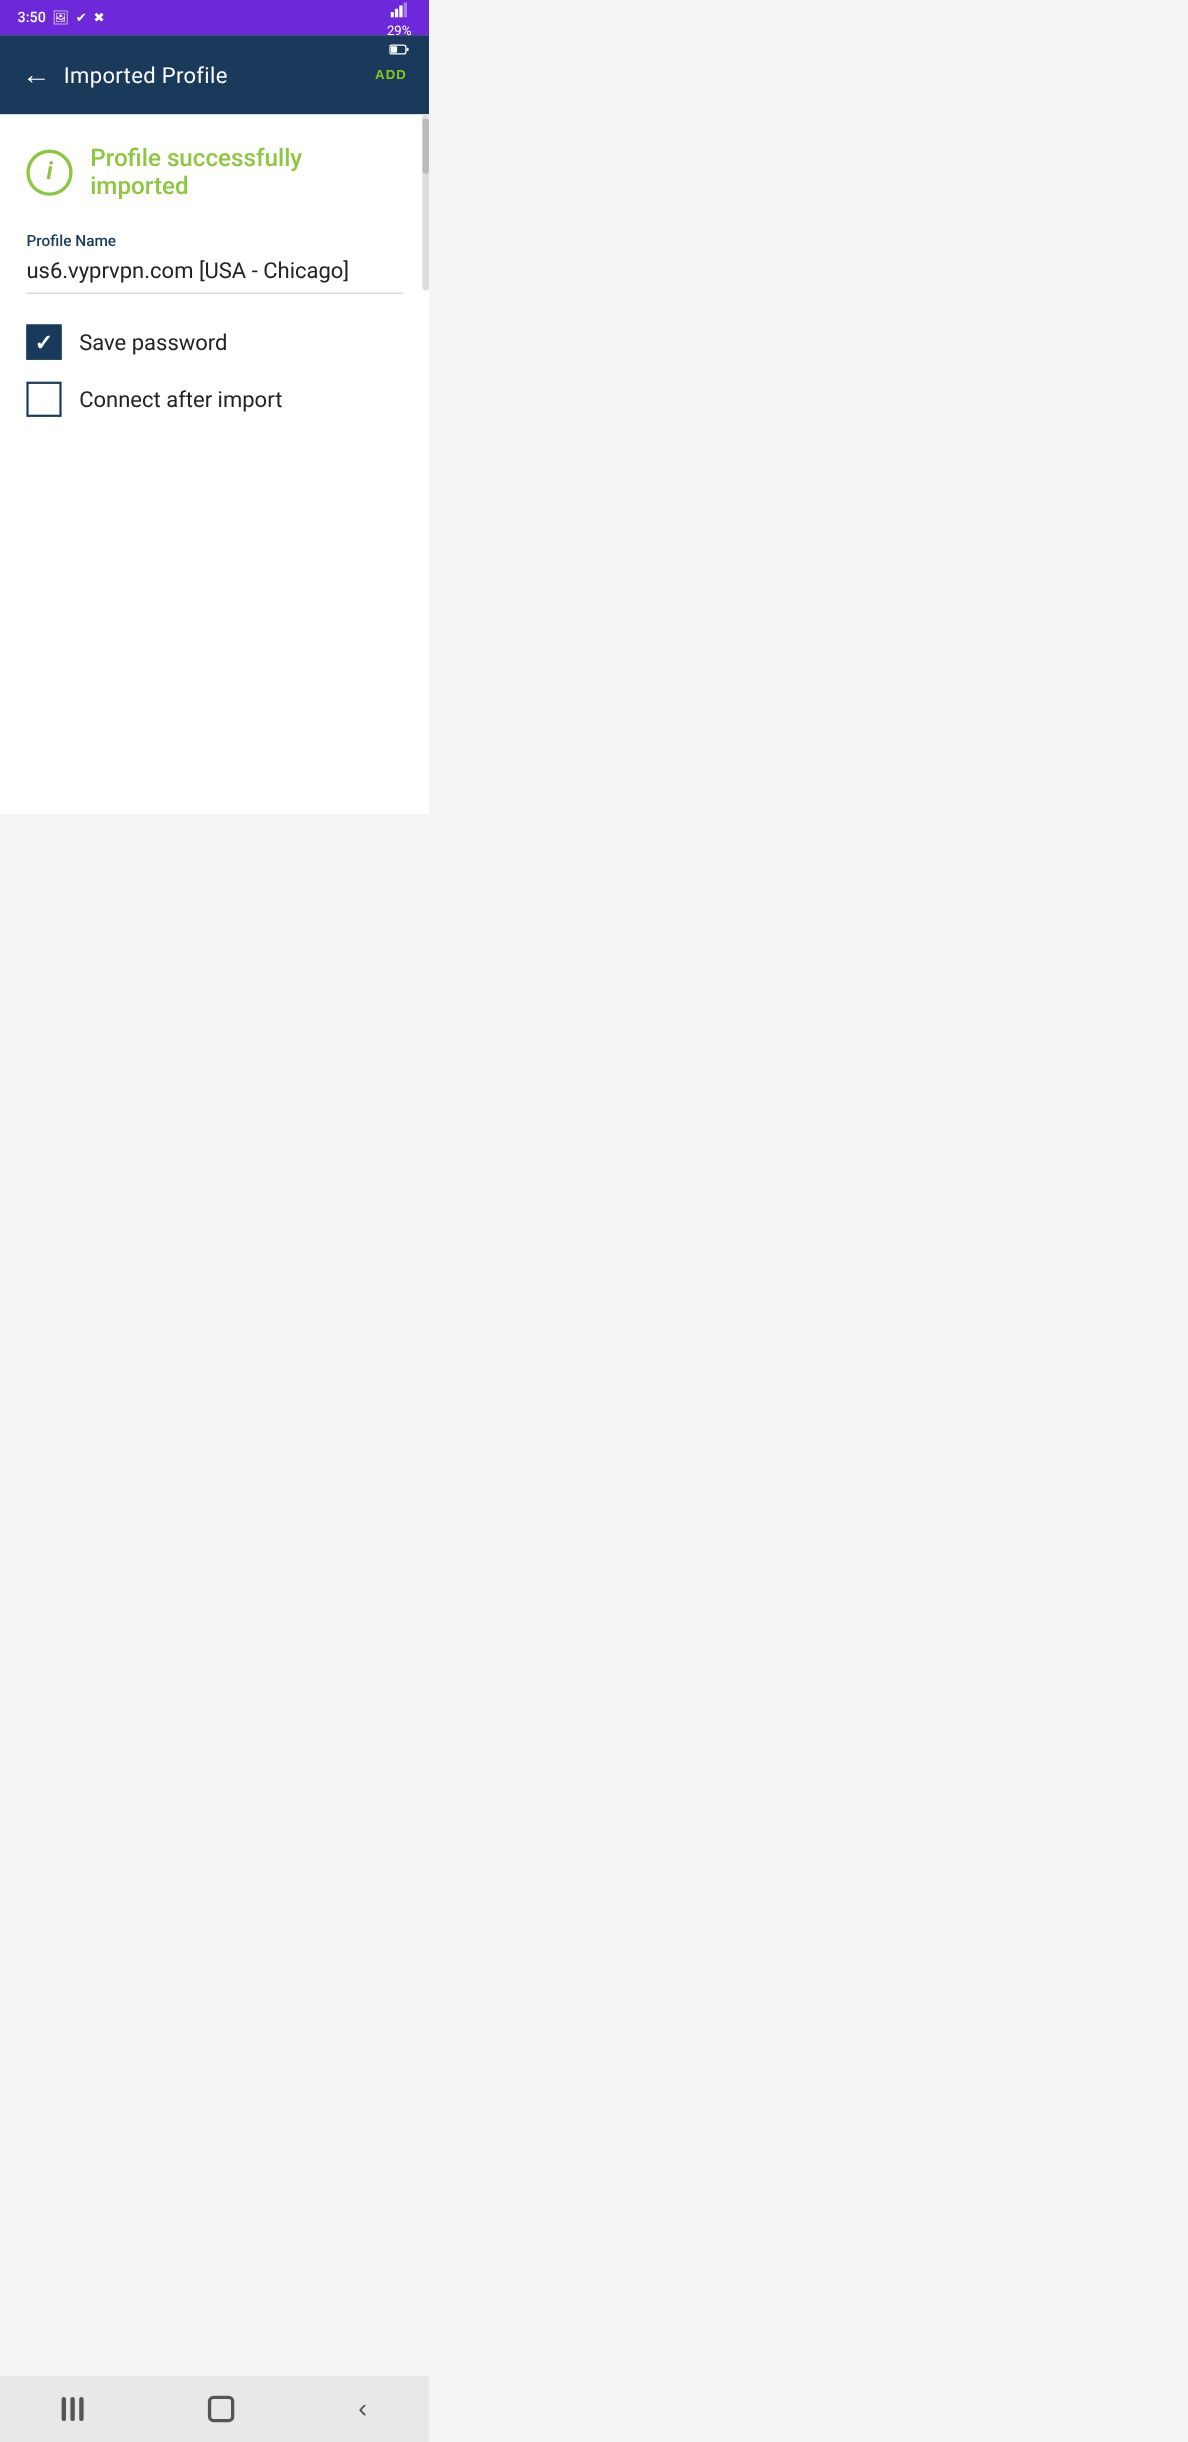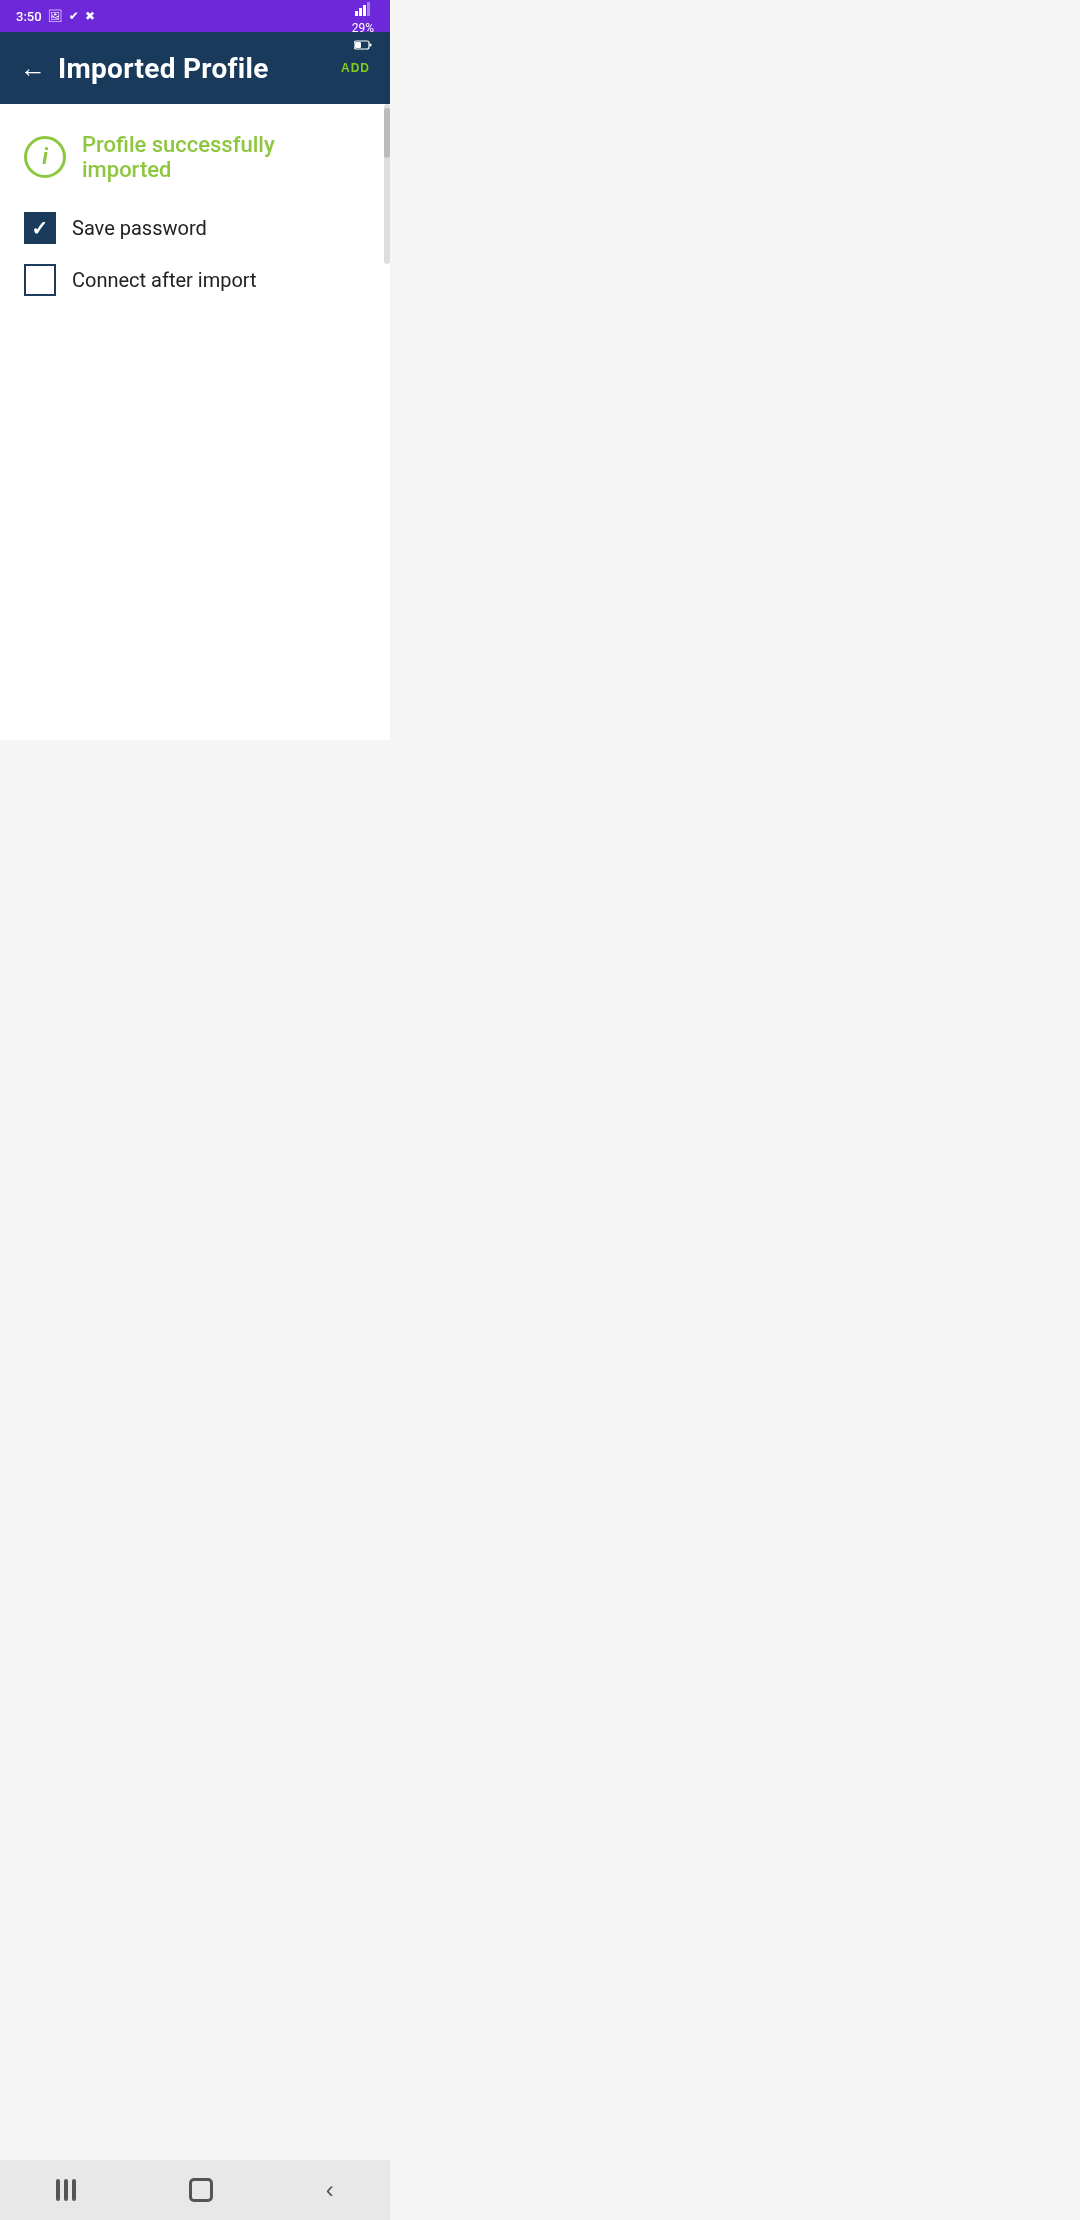--- a/index.html
+++ b/index.html
@@ -57,22 +57,22 @@
       align-items: center;
       gap: 12px;
     }
     .back-arrow {
       font-size: 26px;
       color: #fff;
       cursor: pointer;
       line-height: 1;
     }
     .app-title {
-      font-size: 28px;
-      font-weight: 700;
+      font-size: 20px;
+      font-weight: 400;
       color: #fff;
       letter-spacing: 0.3px;
     }
     .add-button {
       font-size: 12px;
       font-weight: 700;
       color: #84cc16;
       background: none;
       border: none;
       cursor: pointer;
@@ -313,20 +313,24 @@
 
 <div class="content">
 
   <div class="success-row">
     <div class="info-circle">
       <span>i</span>
     </div>
     <span class="success-text">Profile successfully imported</span>
   </div>
 
+  <div class="field-group">
+    <div class="field-label">Profile Name</div>
+    <div class="field-value">us6.vyprvpn.com [USA - Chicago]</div>
+  </div>
 
 
   <div class="checkbox-row">
     <div class="checkbox-box">
       <span class="checkmark">✓</span>
     </div>
     <span class="checkbox-label">Save password</span>
   </div>
 
 

